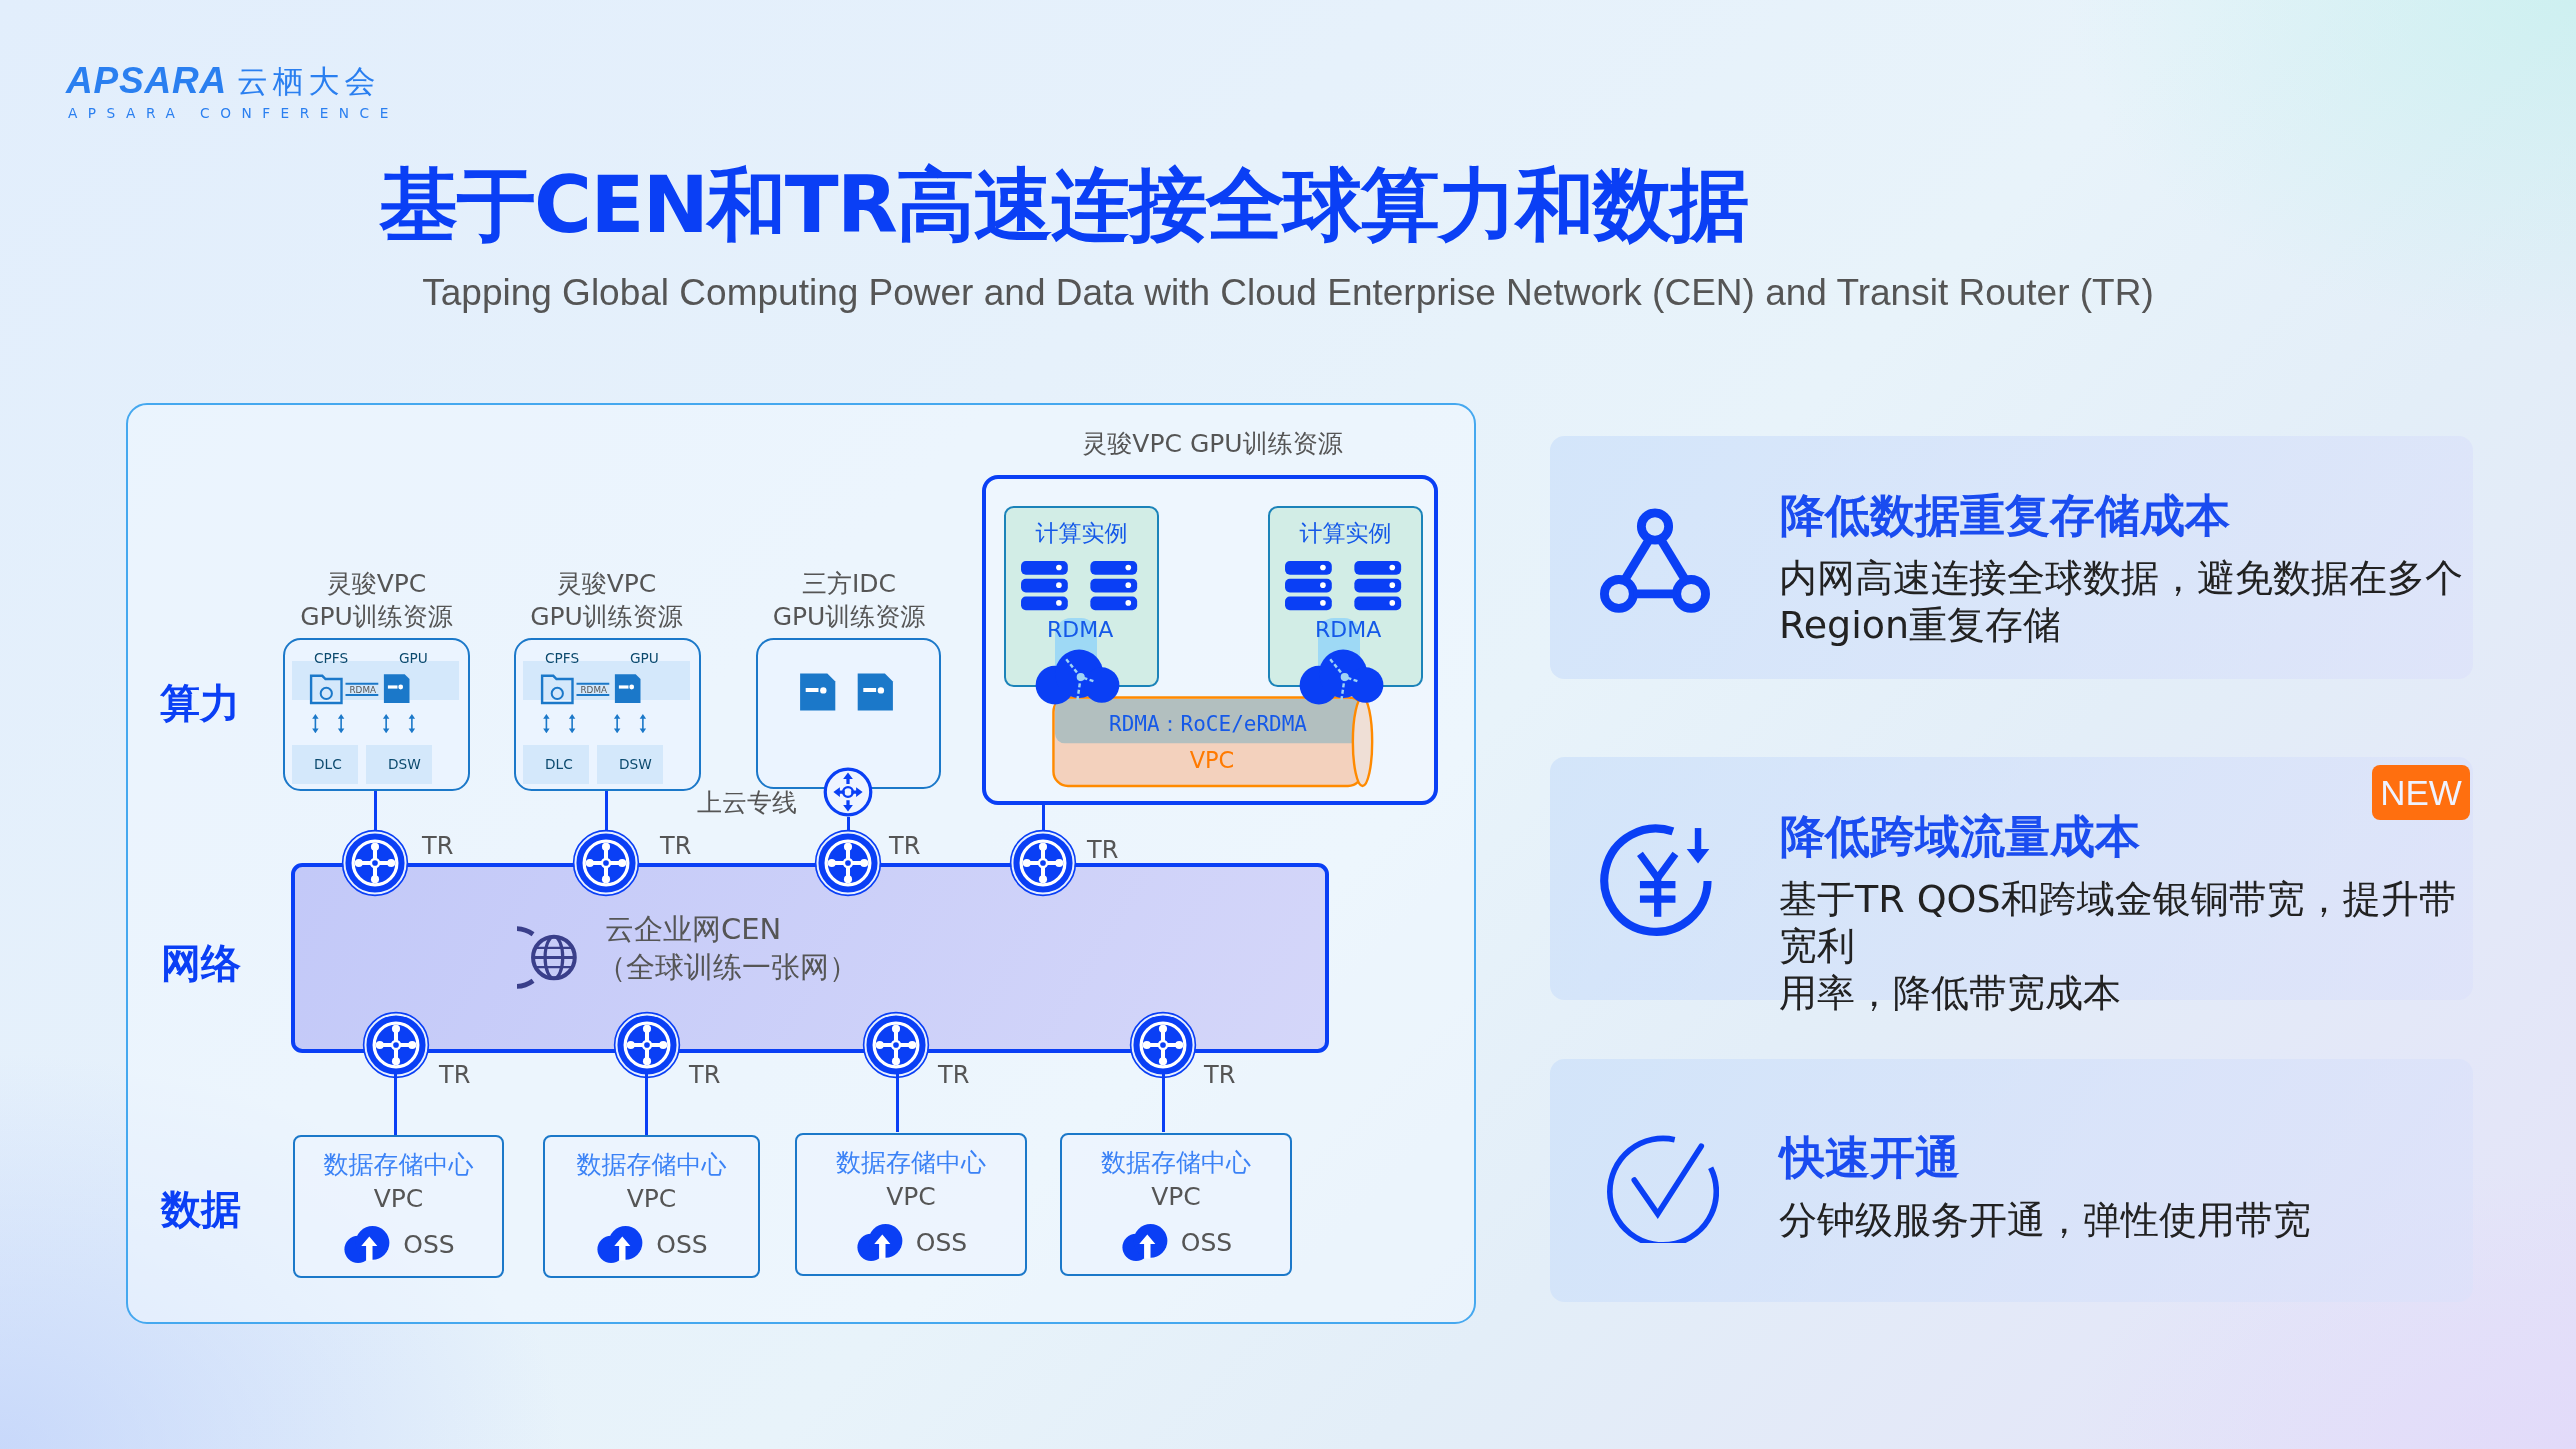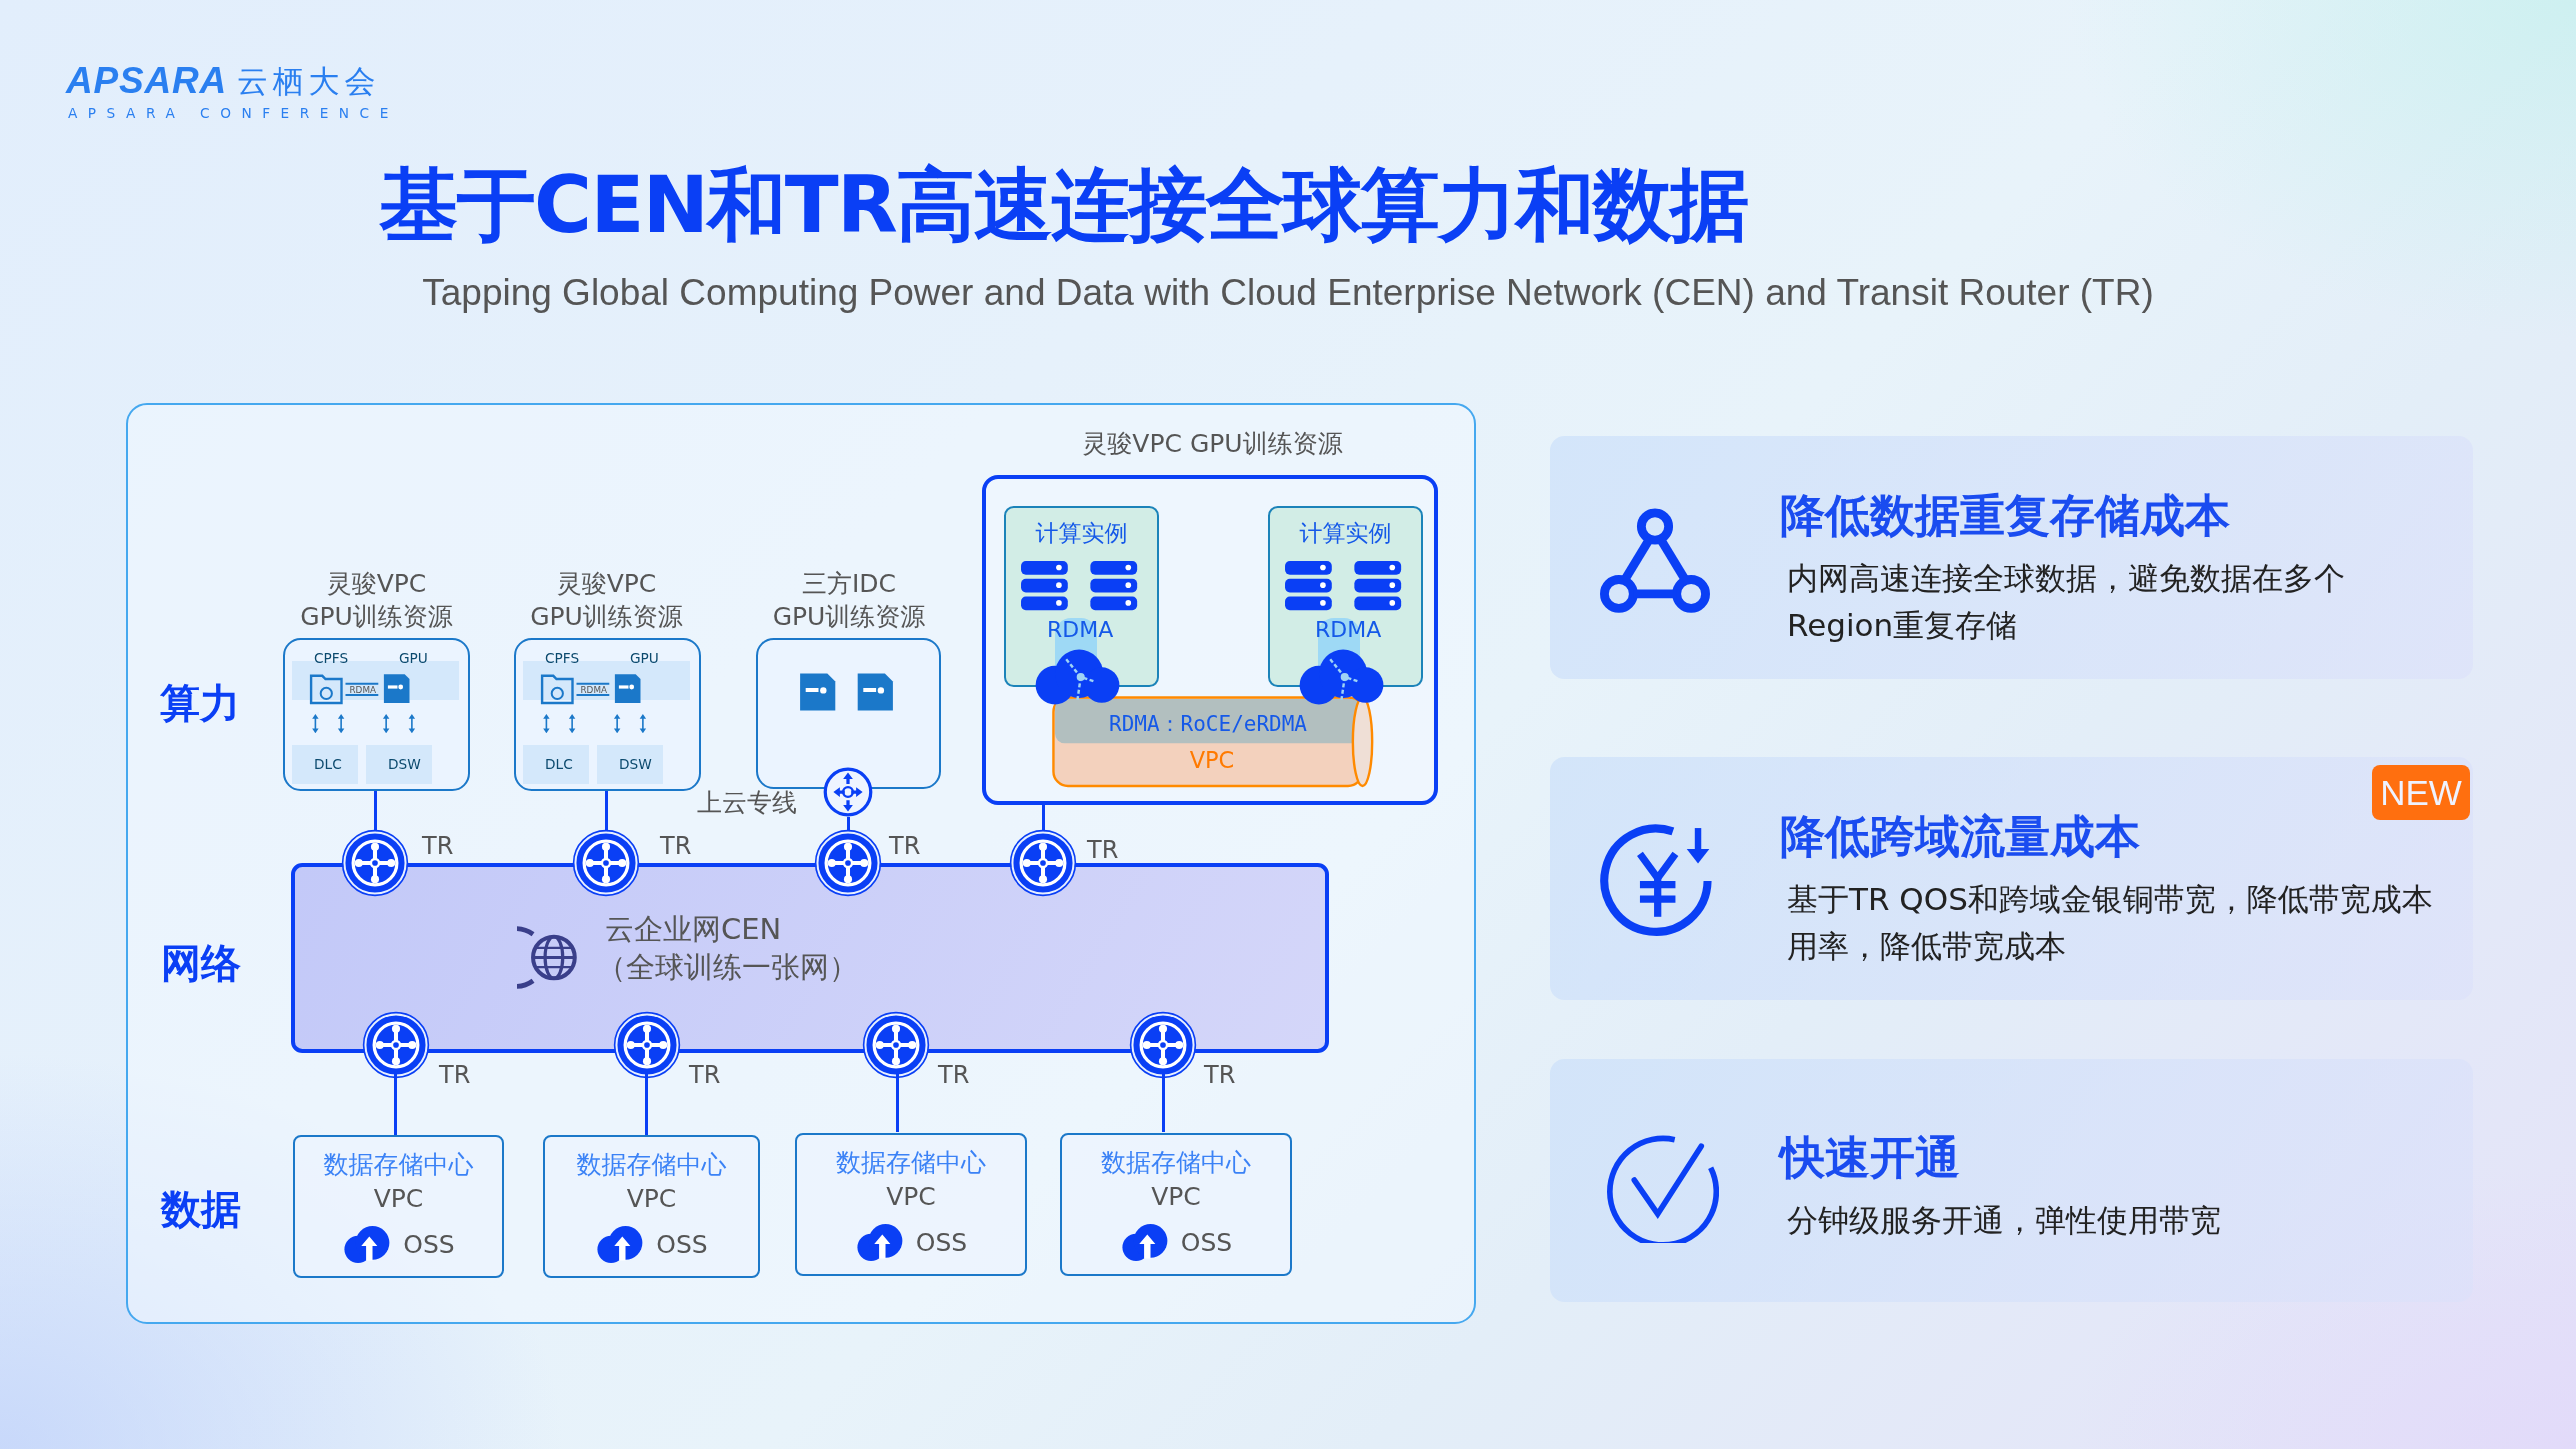--- a/index.html
+++ b/index.html
@@ -27,21 +27,21 @@
   .inst-label{font-size:23px;color:#1559e8;text-align:center;}
   .rdma{font-size:22px;color:#1559e8;}
   .cen{left:291px;top:863px;width:1038px;height:190px;border:4.8px solid #0a3ff5;border-radius:11.3px;box-sizing:border-box;background:linear-gradient(120deg,#c3c9f8,#d4d6f9);}
   .tr-label{font-size:24px;color:#555;}
   .dbox{border:2.4px solid #1b78c9;border-radius:8px;box-sizing:border-box;background:rgba(236,243,255,.6);text-align:center;}
   .dbox .l1{font-size:25px;color:#3b82f6;margin-top:11.3px;}
   .dbox .l2{font-size:25px;color:#555;margin-top:3.2px;}
   .dbox .l3{font-size:25px;color:#555;margin-top:11.3px;display:flex;align-items:center;justify-content:center;gap:8px;}
   .card{left:1550px;width:923px;border-radius:14.5px;background:linear-gradient(120deg,rgba(205,225,250,.75),rgba(220,225,250,.65));box-sizing:border-box;}
   .card-title{position:absolute;left:230px;font-size:45px;font-weight:bold;color:#1a4cf0;}
-  .card-desc{position:absolute;left:237px;font-size:31px;color:#222;line-height:47px;}
+  .card-desc{position:absolute;left:229px;font-size:38px;color:#222;line-height:47px;}
   .card-icon{position:absolute;left:48px;}
   .new-badge{left:2372px;top:765px;width:98px;height:55px;background:#ff6f0f;border-radius:8px;color:#eef2ff;font-size:35px;text-align:center;line-height:55px;font-family:"Liberation Sans",sans-serif;}
   .vline{position:absolute;width:3.2px;background:#0a3ff5;}
   svg{display:block;}
 </style>
 </head>
 <body>
 <div class="bgglow"></div>
 
 <div class="abs logo-main">APSARA</div>
@@ -478,21 +478,21 @@
     <path d="M110 36h28l-14 18z" fill="#0a3ff5"></path>
     <g stroke="#0a3ff5" stroke-width="9" fill="none">
         <path d="M52 42l22 30 22-30"></path>
         <line x1="74" y1="72" x2="74" y2="120"></line>
         <line x1="52" y1="80" x2="96" y2="80"></line>
         <line x1="52" y1="98" x2="96" y2="98"></line>
       </g>
   </svg>
   <div class="card-title" style="top:50px;">降低跨域流量成本</div>
   <div class="card-desc" style="top:119px;">
-    <div>基于TR QOS和跨域金银铜带宽，降低带宽成本</div>
+    <div>基于TR QOS和跨域金银铜带宽，提升带宽利</div>
     <div>用率，降低带宽成本</div>
   </div>
 </div>
 <div class="abs new-badge">NEW</div>
 
 <div class="abs card" style="top:1059px;height:243px;">
   <svg class="card-icon" style="top:63px;" width="121" height="121" viewBox="0 0 150 150">
     <path d="M112 32 A66 66 0 1 0 142 80" fill="none" stroke="#0a3ff5" stroke-width="7" transform="rotate(-20 75 75)"></path>
     <path d="M45 72 L74 114 L128 30" fill="none" stroke="#0a3ff5" stroke-width="7" stroke-linecap="round"></path>
   </svg>

